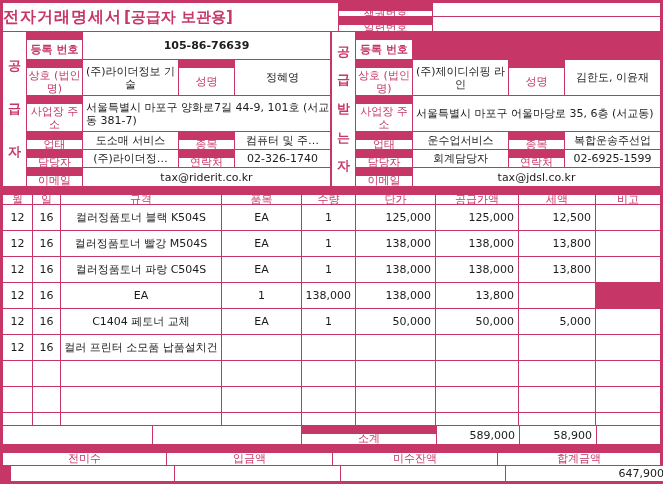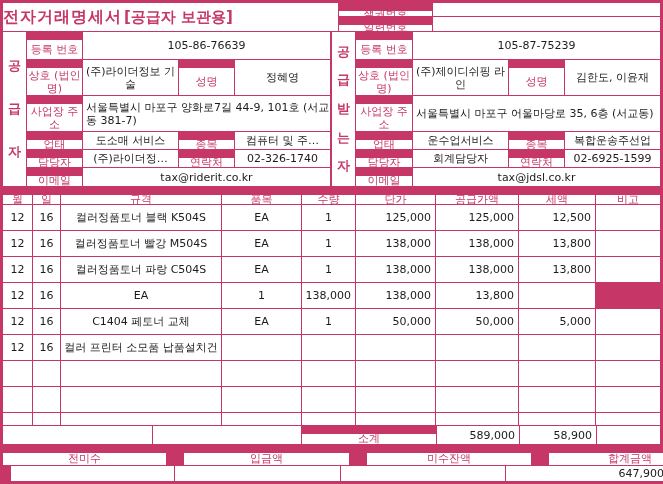--- a/index.html
+++ b/index.html
@@ -22,33 +22,33 @@
   .half.l{width:327px;}
   .half.r{width:328px;}
   .vcol{width:23px;background:#fff;display:flex;flex-direction:column;justify-content:space-evenly;align-items:center;color:#C63768;font-weight:bold;font-size:13px;}
   .rows{flex:1;display:flex;flex-direction:column;}
   .prow{display:grid;gap:1px;margin-top:1px;}
   .prow:first-child{margin-top:0;}
   .half.l .prow.one{grid-template-columns:55px 247px;}
   .half.l .prow.two{grid-template-columns:55px 95px 55px 95px;}
   .half.r .prow.one{grid-template-columns:56px 247px;}
   .half.r .prow.two{grid-template-columns:56px 95px 55px 95px;}
-  .h27{height:27px;}.h35{height:35px;}.h17{height:17px;}.h18{height:18px;}
+  .h27{height:27px;font-weight:bold;}.h35{height:35px;}.h17{height:17px;}.h18{height:18px;}
   .wrapv{line-height:13px;}
   .addr{line-height:13px;padding-left:3px;align-items:center;}
   
   .items-grid{display:grid;grid-template-columns:29px 27px 160px 79px 53px 79px 82px 76px 64px;gap:1px;}
   .items-grid.head{height:17px;}
   .items-grid.row{height:25px;margin-top:1px;}
   .items-grid.row.short{height:12px;}
   .nowrap{white-space:nowrap;}
   
   .subrow{display:grid;grid-template-columns:149px 148px 134px 82px 76px 63px;gap:1px;height:18px;}
   
-  .foot-head{display:grid;grid-template-columns:163px 165px 164px 162px;gap:18px;height:20px;}
+  .foot-head{display:grid;grid-template-columns:163px 165px 164px 162px;gap:1px;height:20px;}
   .foot-val{display:grid;grid-template-columns:163px 165px 164px 162px;gap:1px;height:15px;padding-left:8px;}
 </style>
 </head>
 <body>
 
 <div id="doc">
 
   <div class="sec hband">
     <div class="titlecell">
       <span class="title-main">전자거래명세서</span>
@@ -106,21 +106,20 @@
       <div class="vcol">
           <div>공</div>
           <div>급</div>
           <div>받</div>
           <div>는</div>
           <div>자</div>
         </div>
       <div class="rows">
         <div class="prow one h27">
           <div class="cell lab wrapv">등록 번호</div>
-          <div class="cell ctr">105-87-75239</div>
         </div>
         <div class="prow two h35">
           <div class="cell lab wrapv">상호 (법인명)</div>
           <div class="cell ctr wrapv">(주)제이디쉬핑 라인</div>
           <div class="cell lab">성명</div>
           <div class="cell ctr nowrap">김한도, 이윤재</div>
         </div>
         <div class="prow one h35">
           <div class="cell lab wrapv">사업장 주소</div>
           <div class="cell addr">서울특별시 마포구 어울마당로 35, 6층 (서교동)</div>

